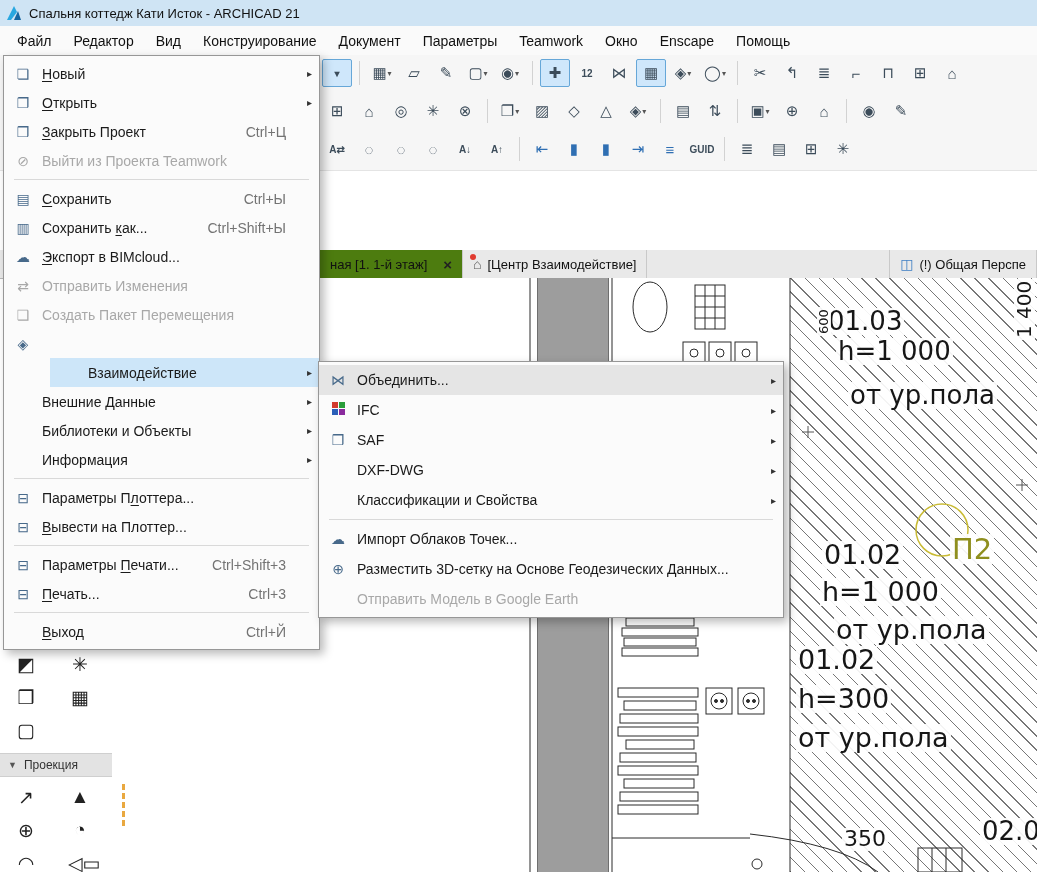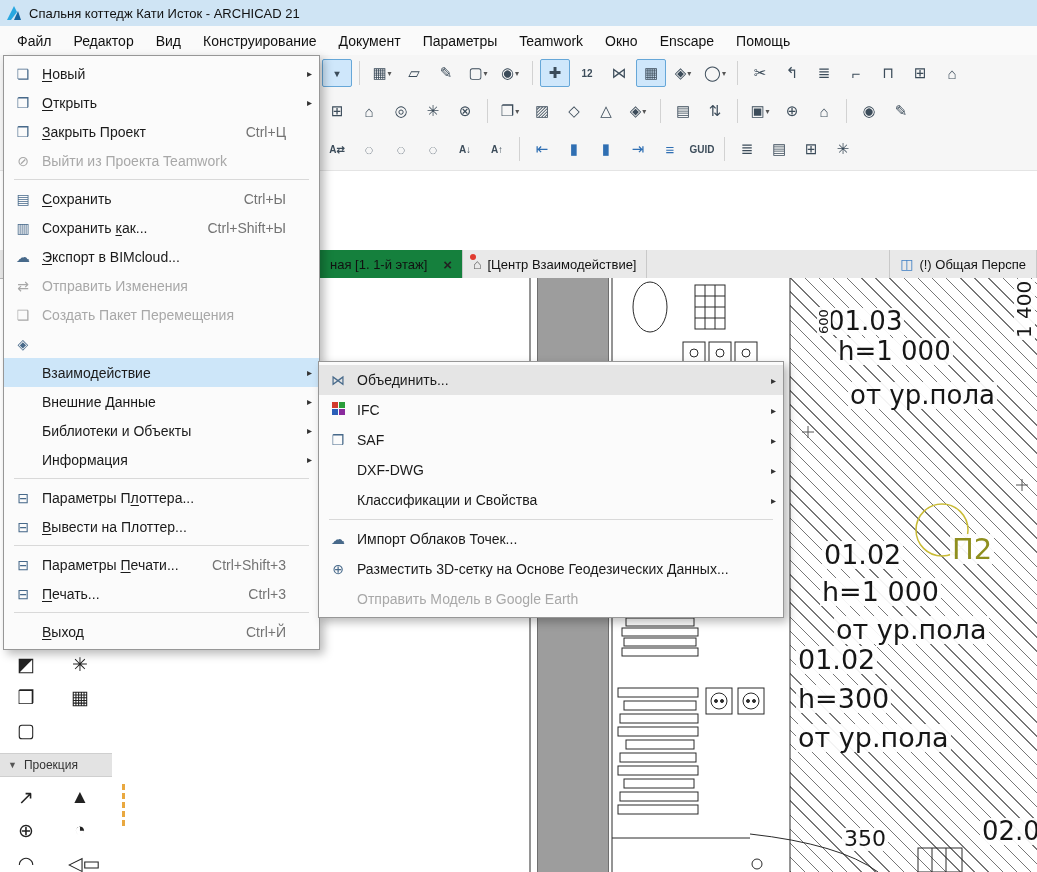--- a/index.html
+++ b/index.html
@@ -23,21 +23,21 @@
   .tbtn.sel{background:#cfe7fb;border-color:#66a7d8;}
   .tbtn.blue .glyph{color:#2f6fb3;}
   .tbtn.small .glyph{font-size:10px;font-weight:bold;}
   .tbtn .drop{font-size:8px;margin-left:1px;color:#555;}
   .vsep{width:1px;height:24px;background:#d2d2d2;margin:0 5px;}
   
   .tabbar{position:absolute;left:0;top:250px;right:0;height:28px;background:#e9e9e9;
           border-bottom:1px solid #b9b9b9;display:flex;align-items:stretch;font-size:13px;}
   .tab{display:flex;align-items:center;gap:6px;padding:0 10px;background:#e9e9e9;
        border-right:1px solid #c9c9c9;white-space:nowrap;}
-  .tab.active{background:#15803d;}
+  .tab.active{background:#4d7c0f;}
   .tab.first{margin-left:320px;}
   .tab.right{margin-left:auto;max-width:142px;overflow:hidden;border-left:1px solid #c9c9c9;}
   .tab .close{font-weight:bold;font-size:15px;margin-left:10px;color:#222;}
   .tab-icon{position:relative;font-size:14px;color:#5a5a5a;}
   .tab-icon.blue-ic{color:#3f7fc4;}
   .red-dot{position:absolute;left:-3px;top:-2px;width:6px;height:6px;border-radius:50%;background:#e03a2f;}
   
   .plan{position:absolute;left:320px;top:278px;width:717px;height:594px;background:#fff;overflow:hidden;}
   .hatch{position:absolute;left:470px;top:0;width:247px;height:594px;
          background:repeating-linear-gradient(45deg,#777 0 1px,transparent 1px 10px);}
@@ -60,21 +60,21 @@
   .file-menu{left:3px;top:55px;width:315px;z-index:30;}
   .submenu{left:318px;top:361px;width:464px;z-index:31;}
   .mi{height:29px;display:flex;align-items:center;gap:8px;padding:0 7px 0 8px;color:#1a1a1a;}
   .submenu .mi{height:30px;}
   .mi-icon{width:22px;flex:0 0 22px;text-align:center;color:#47698a;font-size:14px;}
   .mi-label u{text-underline-offset:2px;}
   .mi-fill{flex:1;}
   .mi-short{margin-right:6px;color:#737373;}
   .mi-arrow{width:12px;flex:0 0 12px;font-size:10px;color:#333;text-align:right;}
   .mi.disabled,.mi.disabled .mi-icon,.mi.disabled .mi-short{color:#a8a8a8;}
-  .mi.hl{background:#cde6f9;}
+  .mi.hl{background:#cde6f9;margin-left:46px;}
   .mi.hov{background:#e5e5e5;}
   .msep{height:1px;background:#d9d9d9;margin:4px 10px;}
   .ifc-ic{position:relative;display:inline-block;width:13px;height:13px;}
   .ifc-ic i{position:absolute;width:6px;height:6px;}
   .ifc-ic i:nth-child(1){left:0;top:0;background:#d23b2e;}
   .ifc-ic i:nth-child(2){right:0;top:0;background:#2a9d3a;}
   .ifc-ic i:nth-child(3){left:0;bottom:0;background:#2b5fb8;}
   .ifc-ic i:nth-child(4){right:0;bottom:0;background:#8a2a9d;}
 </style>
 </head>

